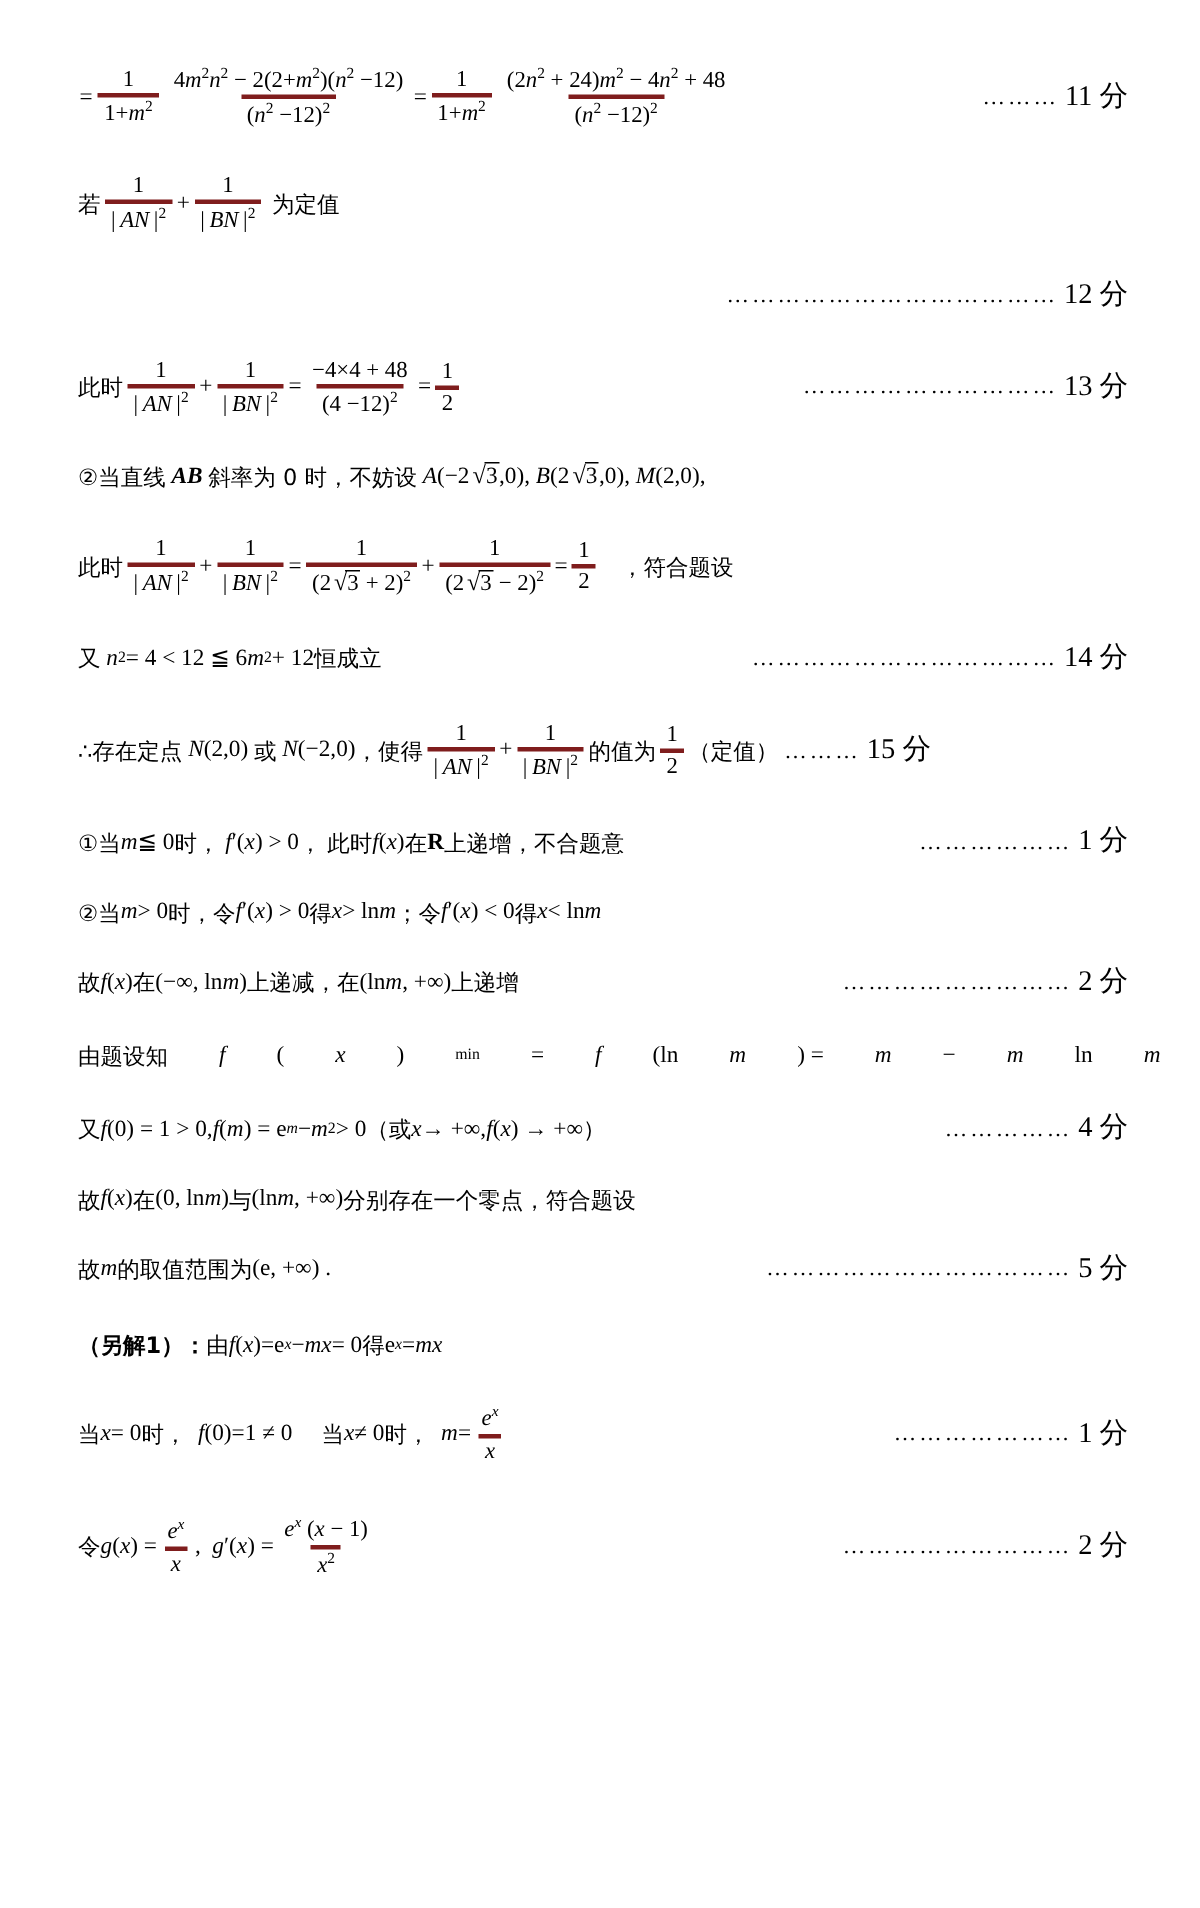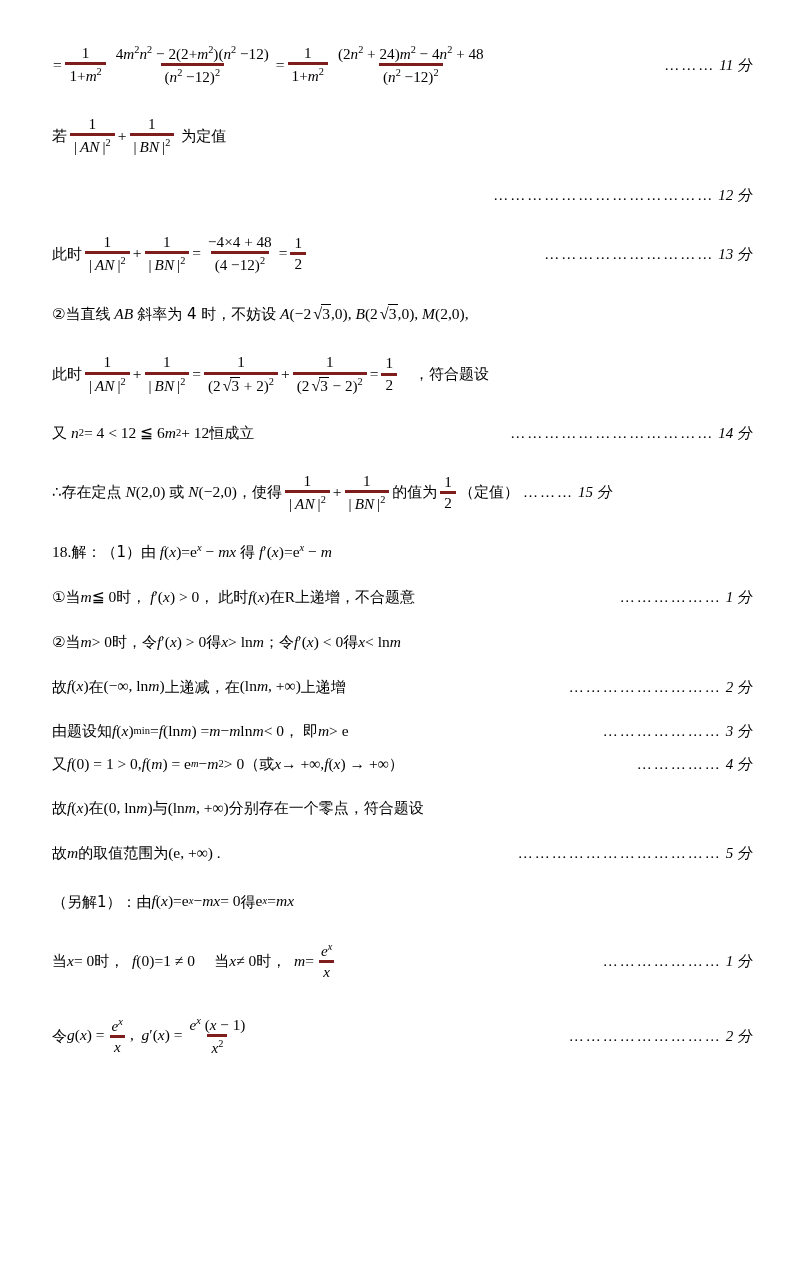--- a/index.html
+++ b/index.html
@@ -33,21 +33,21 @@
     align-items: center;
     font-size: 15.5px;
     line-height: 1.2;
     margin-bottom: 22px;
     white-space: nowrap;
   }
   .line.tall { margin-bottom: 26px; }
 
   
   .it { font-style: italic; }
-  .bold { font-weight: normal; }
+  .bold { font-weight: bold; }
   .cn { font-family: "DejaVu Sans", sans-serif; font-style: normal; font-size: 15px; }
 
   .frac {
     display: inline-flex;
     flex-direction: column;
     align-items: center;
     vertical-align: middle;
     margin: 0 3px;
     line-height: 1.08;
     font-size: 0.98em;
@@ -59,23 +59,22 @@
   sub.s { font-size: 0.68em; vertical-align: sub; }
 
   .dots {
     flex: 0 0 auto;
     letter-spacing: 2px;
     font-size: 15px;
     margin: 0 4px;
     overflow: hidden;
   }
   .score {
-    font-size: 15px;
+    font-size: 19px;
     white-space: nowrap;
-    font-style: italic;
   }
   .spacer { flex: 1 1 auto; }
 
   .rad {
     display: inline-block;
     position: relative;
     padding-left: 2px;
   }
   .radsym { font-size: 1.05em; }
   .radbar {
@@ -155,21 +154,21 @@
       <span class="frac">
         <span class="num">1</span>
         <span class="den">2</span>
       </span>
       <span class="spacer"></span>
       <span class="dots">…………………………</span>
       <span class="score">13 分</span>
     </div>
 
     <div class="line" style="margin-bottom:30px;align-items:center;">
-      <span class="cn">②当直线</span>&nbsp;<span class="it bold">AB</span>&nbsp;<span class="cn">斜率为 4 时，不妨设</span>&nbsp;<span class="it">A</span>(−2<span class="rad"><span class="radsym">√</span><span class="radbar">3</span></span>,0),&nbsp;<span class="it">B</span>(2<span class="rad"><span class="radsym">√</span><span class="radbar">3</span></span>,0),&nbsp;<span class="it">M</span>(2,0),
+      <span class="cn">②当直线</span>&nbsp;<span class="it bold">AB</span>&nbsp;<span class="cn">斜率为 0 时，不妨设</span>&nbsp;<span class="it">A</span>(−2<span class="rad"><span class="radsym">√</span><span class="radbar">3</span></span>,0),&nbsp;<span class="it">B</span>(2<span class="rad"><span class="radsym">√</span><span class="radbar">3</span></span>,0),&nbsp;<span class="it">M</span>(2,0),
     </div>
 
     <div class="line tall" style="margin-bottom:30px;">
       <span class="cn">此时</span>
       <span class="frac">
         <span class="num">1</span>
         <span class="den">| <span class="it">AN</span> |<sup class="s">2</sup></span>
       </span>
       <span>+</span>
       <span class="frac">
@@ -215,43 +214,40 @@
       <span class="cn">的值为</span>
       <span class="frac">
         <span class="num">1</span>
         <span class="den">2</span>
       </span>
       <span class="cn">（定值）</span>
       <span class="dots">………</span>
       <span class="score">15 分</span>
     </div>
 
-    <div class="line" style="margin-bottom:26px;">
-      <span>18.<span class="cn">解：（1）由</span>&nbsp;<span class="it">f</span>(<span class="it">x</span>)=e<sup class="s"><span class="it">x</span></sup> − <span class="it">mx</span> <span class="cn">得</span> <span class="it">f</span>′(<span class="it">x</span>)=e<sup class="s"><span class="it">x</span></sup> − <span class="it">m</span></span>
-    </div>
 
     <div class="line" style="margin-bottom:26px;">
       <span class="cn">①当</span><span class="it">m</span> ≦ 0 <span class="cn">时，</span>&nbsp;<span class="it">f</span>′(<span class="it">x</span>) &gt; 0 <span class="cn">，</span>&nbsp;<span class="cn">此时</span> <span class="it">f</span>(<span class="it">x</span>) <span class="cn">在</span> <span class="bold">R</span> <span class="cn">上递增，不合题意</span>
       <span class="spacer"></span>
       <span class="dots">………………</span>
       <span class="score">1 分</span>
     </div>
 
     <div class="line" style="margin-bottom:26px;">
       <span class="cn">②当</span><span class="it">m</span> &gt; 0 <span class="cn">时，令</span> <span class="it">f</span>′(<span class="it">x</span>) &gt; 0 <span class="cn">得</span> <span class="it">x</span> &gt; ln <span class="it">m</span> <span class="cn">；令</span> <span class="it">f</span>′(<span class="it">x</span>) &lt; 0 <span class="cn">得</span> <span class="it">x</span> &lt; ln <span class="it">m</span>
     </div>
 
     <div class="line" style="margin-bottom:26px;">
       <span class="cn">故</span> <span class="it">f</span>(<span class="it">x</span>) <span class="cn">在</span> (−∞, ln <span class="it">m</span>) <span class="cn">上递减，在</span> (ln <span class="it">m</span>, +∞) <span class="cn">上递增</span>
       <span class="spacer"></span>
       <span class="dots">………………………</span>
       <span class="score">2 分</span>
     </div>
 
-    <div class="line" style="margin-bottom:14px;">
+    <div class="line" style="margin-bottom:26px;gap:34px;">
       <span class="cn">由题设知</span> <span class="it">f</span>(<span class="it">x</span>)<sub class="s">min</sub> = <span class="it">f</span>(ln <span class="it">m</span>) = <span class="it">m</span> − <span class="it">m</span> ln <span class="it">m</span> &lt; 0 <span class="cn">，</span>&nbsp;<span class="cn">即</span> <span class="it">m</span> &gt; e
       <span class="spacer"></span>
       <span class="dots">…………………</span>
       <span class="score">3 分</span>
     </div>
 
     <div class="line" style="margin-bottom:26px;">
       <span class="cn">又</span> <span class="it">f</span>(0) = 1 &gt; 0, <span class="it">f</span>(<span class="it">m</span>) = e<sup class="s"><span class="it">m</span></sup> − <span class="it">m</span><sup class="s">2</sup> &gt; 0<span class="cn">（或</span> <span class="it">x</span> → +∞, <span class="it">f</span>(<span class="it">x</span>) → +∞ <span class="cn">）</span>
       <span class="spacer"></span>
       <span class="dots">……………</span>

